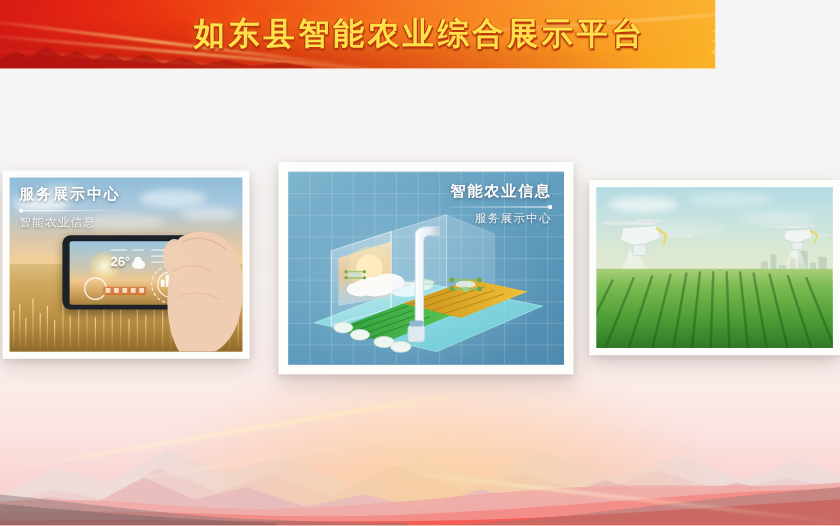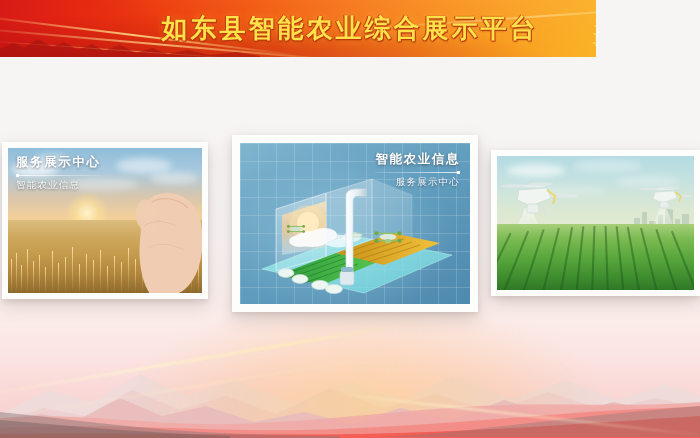--- a/index.html
+++ b/index.html
@@ -261,20 +261,47 @@
           <div class="stalk" style="left:141px;height:28px;"></div>
         <div class="stalk" style="left:148px;height:41px;"></div>
           <div class="stalk" style="left:155px;height:32px;"></div>
         <div class="stalk" style="left:162px;height:37px;"></div>
           <div class="stalk" style="left:169px;height:44px;"></div>
         <div class="stalk" style="left:176px;height:30px;"></div>
           <div class="stalk" style="left:183px;height:38px;"></div>
         <div class="stalk" style="left:190px;height:33px;"></div>
       </div>
 
+      <div class="c1-phone">
+        <div class="c1-screen">
+          <div class="ssun"></div>
+          <div class="c1-hud-temp">26°</div>
+          <div class="c1-hud-cloud"></div>
+          <div class="c1-bar" style="left:34px;top:7px;width:14px;"></div>
+          <div class="c1-bar" style="left:52px;top:7px;width:10px;"></div>
+          <div class="c1-bar" style="left:68px;top:7px;width:20px;"></div>
+          <div class="c1-bar" style="left:68px;top:12px;width:14px;"></div>
+          <div class="c1-bar" style="left:68px;top:17px;width:18px;"></div>
+          <div class="c1-bars3">
+            <i style="left:0;height:6px;"></i>
+              <i style="left:4px;height:10px;"></i>
+              <i style="left:8px;height:7px;"></i>
+          </div>
+          <div class="c1-ring" style="left:12px;top:30px;width:17px;height:17px;"></div>
+          <div class="c1-ring dash" style="left:68px;top:20px;width:30px;height:30px;border-width:1.2px;"></div>
+          <div class="c1-ring" style="left:73px;top:25px;width:20px;height:20px;"></div>
+          <div class="c1-chips">
+            <i style="left:2px;"></i>
+              <i style="left:9px;"></i>
+              <i style="left:16px;"></i>
+              <i style="left:23px;"></i>
+              <i style="left:30px;"></i>
+          </div>
+        </div>
+      </div>
 
       <div class="c1-hand">
         <svg viewBox="0 0 76 122" width="76" height="122">
           <g fill="#f0cdb2">
             <path d="M18,26 C30,18 48,20 58,30 C68,40 72,58 70,78 C68,100 58,118 44,122 L18,122 C10,110 6,90 8,68 C10,46 12,32 18,26 Z"></path>
             <path d="M8,30 C4,34 2,44 6,52 C10,60 18,62 22,58 C26,54 24,40 20,32 C17,26 11,26 8,30 Z" opacity="0.95"></path>
           </g>
           <path d="M20,30 C30,24 46,26 56,36" stroke="#dbb093" stroke-width="1.2" fill="none" opacity="0.7"></path>
           <path d="M12,54 C20,48 34,48 44,54" stroke="#dbb093" stroke-width="1" fill="none" opacity="0.55"></path>
           <path d="M16,76 C26,70 40,72 52,78" stroke="#dbb093" stroke-width="1" fill="none" opacity="0.45"></path>

